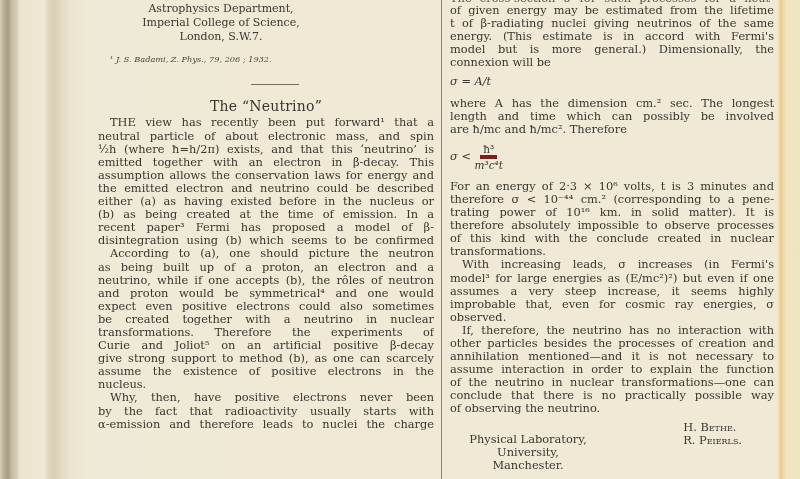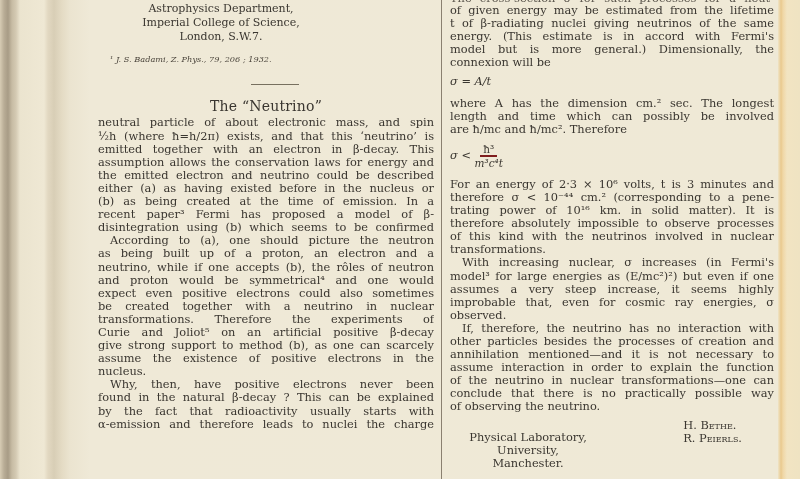--- a/index.html
+++ b/index.html
@@ -30,21 +30,21 @@
   .justify { text-align:justify; text-align-last:justify; }
   .last { text-align:left; text-align-last:left; }
   .line { display:block; white-space:nowrap; overflow:hidden; }
   .addr { font-size:11px; line-height:14.1px; text-align:center; width:210px; margin-left:18px; }
   .footnote { font-size:8.2px; margin-top:9px; margin-left:12px; color:#4a443b;font-style:italic; }
   .sep { width:48px; height:1px; background:#77705f; margin:18px 0 0 153px; }
   .title { font-size:14px; text-align:center; margin-top:15px; margin-bottom:3px; letter-spacing:.2px; }
   .indent { text-indent:12px; }
   .formula { text-align:left; margin:6px 0 8px 0; font-style:italic; }
   .frac { display:inline-flex; flex-direction:column; align-items:center; vertical-align:middle; font-size:10.5px; line-height:12px; }
-  .frac .num { border-bottom:2px solid #7f1d1d; padding:0 3px; font-style:normal; }
+  .frac .num { border-bottom:4px solid #7f1d1d; padding:0 3px; font-style:normal; }
   .sig { display:flex; justify-content:space-between; margin-top:5px; }
   .sig .lab { text-align:center; width:140px; margin-left:8px; margin-top:12px; line-height:13px; }
   .sig .names { margin-right:32px; font-variant:small-caps; line-height:13px; }
   .partial-top { position:absolute; left:450px; top:-9px; width:324px; color:#5a554c; font-size:11.4px; }
 </style>
 </head>
 <body>
 
 <div class="page"></div>
 <div class="right-edge"></div>
@@ -54,20 +54,21 @@
   <div class="addr" style="margin-top:2px;">
     <span class="line">Astrophysics Department,</span>
     <span class="line">Imperial College of Science,</span>
     <span class="line">London, S.W.7.</span>
   </div>
   <div class="footnote">¹ J. S. Badami, Z. Phys., 79, 206 ; 1932.</div>
   <div class="sep"></div>
   <div class="title">The “Neutrino”</div>
 
   <div class="para">
+    <span class="line justify indent">THE view has recently been put forward¹ that a</span>
     <span class="line justify">neutral particle of about electronic mass, and spin</span>
     <span class="line justify">½h (where ħ=h/2π) exists, and that this ‘neutrino’ is</span>
     <span class="line justify">emitted together with an electron in β-decay.  This</span>
     <span class="line justify">assumption allows the conservation laws for energy and</span>
     <span class="line justify">the emitted electron and neutrino could be described</span>
     <span class="line justify">either (a) as having existed before in the nucleus or</span>
     <span class="line justify">(b) as being created at the time of emission.  In a</span>
     <span class="line justify">recent paper³ Fermi has proposed a model of β-</span>
     <span class="line justify">disintegration using (b) which seems to be confirmed</span>
     <span class="line justify indent">According to (a), one should picture the neutron</span>
@@ -75,21 +76,20 @@
     <span class="line justify">neutrino, while if one accepts (b), the rôles of neutron</span>
     <span class="line justify">and proton would be symmetrical⁴ and one would</span>
     <span class="line justify">expect even positive electrons could also sometimes</span>
     <span class="line justify">be created together with a neutrino in nuclear</span>
     <span class="line justify">transformations.   Therefore the experiments of</span>
     <span class="line justify">Curie and Joliot⁵ on an artificial positive β-decay</span>
     <span class="line justify">give strong support to method (b), as one can scarcely</span>
     <span class="line justify">assume the existence of positive electrons in the</span>
     <span class="line last">nucleus.</span>
     <span class="line justify indent">Why, then, have positive electrons never been</span>
-    <span class="line justify">found in the natural β-decay ?  This can be explained</span>
     <span class="line justify">by the fact that radioactivity usually starts with</span>
     <span class="line justify">α-emission and therefore leads to nuclei the charge</span>
 
   </div>
 </div>
 
 <div class="partial-top line justify">The cross-section σ for such processes for a neut-</div>
 
 <div class="col col-right" style="top:4px;">
   <span class="line justify">of given energy may be estimated from the lifetime</span>
@@ -109,23 +109,23 @@
     <span class="frac">
       <span class="num">ħ³</span>
       <span class="den">m³c⁴t</span>
     </span>
   </div>
 
   <span class="line justify">For an energy of 2·3 × 10⁶ volts, t is 3 minutes and</span>
   <span class="line justify">therefore σ &lt; 10⁻⁴⁴ cm.² (corresponding to a pene-</span>
   <span class="line justify">trating power of 10¹⁶ km. in solid matter).   It is</span>
   <span class="line justify">therefore absolutely impossible to observe processes</span>
-  <span class="line justify">of this kind with the neutrinos involved in nuclear</span>
+  <span class="line justify">of this kind with the conclude created in nuclear</span>
   <span class="line last">transformations.</span>
-  <span class="line justify indent">With increasing nuclear, σ increases (in Fermi's</span>
+  <span class="line justify indent">With increasing leads, σ increases (in Fermi's</span>
   <span class="line justify">model³ for large energies as (E/mc²)²) but even if one</span>
   <span class="line justify">assumes a very steep increase, it seems highly</span>
   <span class="line justify">improbable that, even for cosmic ray energies, σ</span>
   <span class="line last">observed.</span>
   <span class="line justify indent">If, therefore, the neutrino has no interaction with</span>
   <span class="line justify">other particles besides the processes of creation and</span>
   <span class="line justify">annihilation mentioned—and it is not necessary to</span>
   <span class="line justify">assume interaction in order to explain the function</span>
   <span class="line justify">of the neutrino in nuclear transformations—one can</span>
   <span class="line justify">conclude that there is no practically possible way</span>

